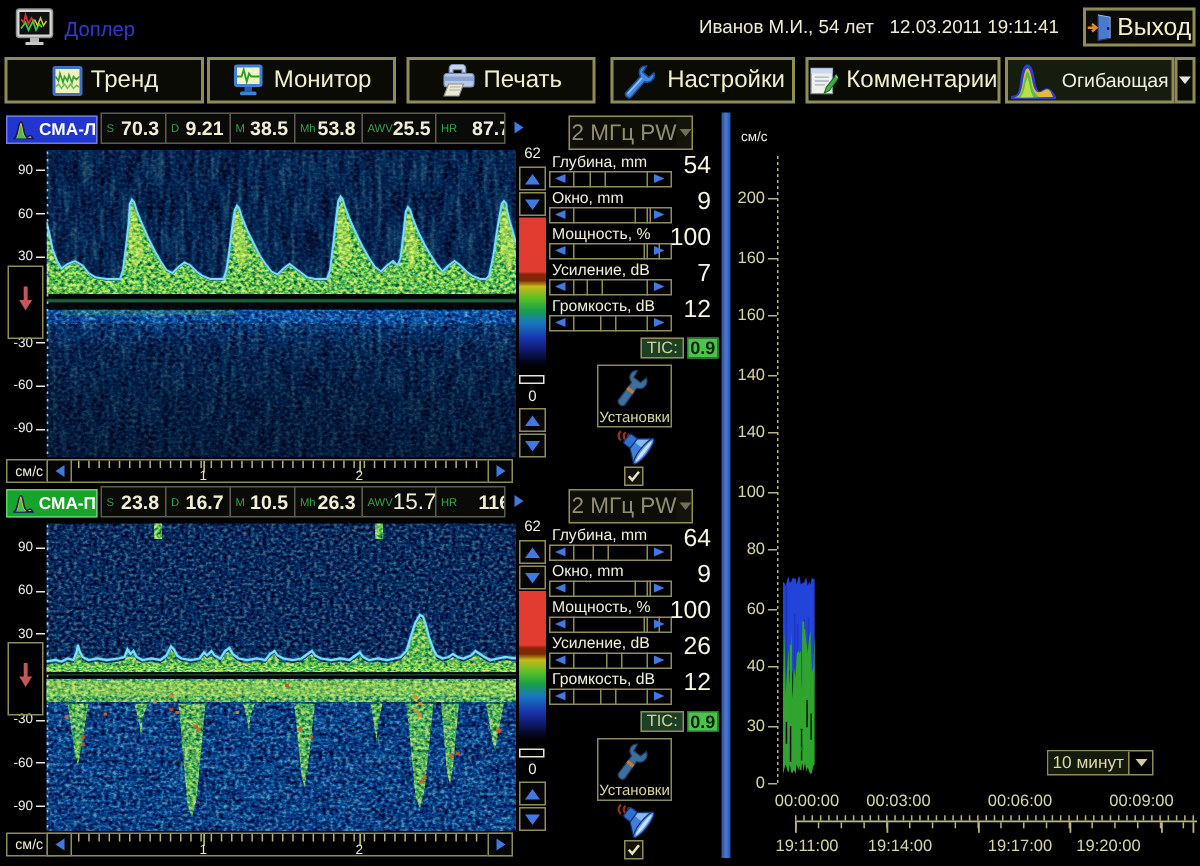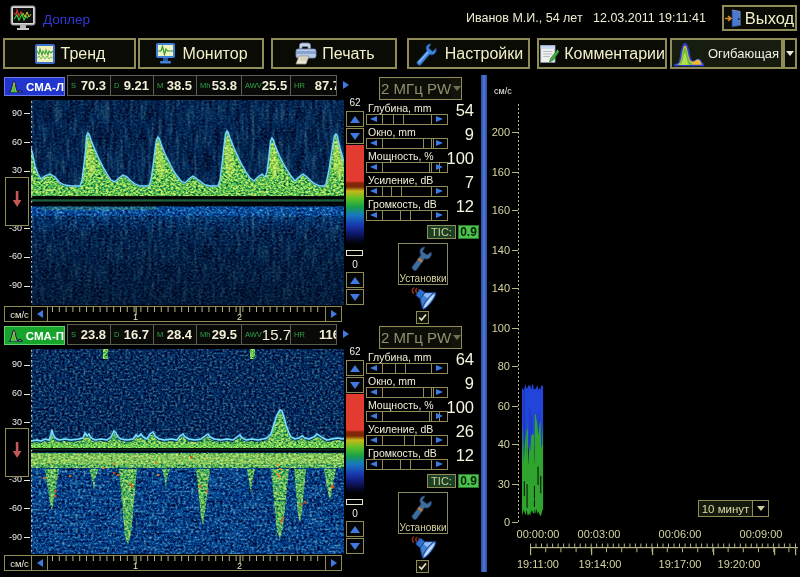--- a/index.html
+++ b/index.html
@@ -133,25 +133,25 @@
 <div class="ab" style="left:67px;top:324px;width:44px;height:21px;background:#0a0a08;border:1px solid #5c5c52;display:flex;align-items:center;overflow:hidden">
 <span style="color:#2fa447;font-size:7.5px;padding-left:3px">S</span>
 <span style="color:#f2efd5;font-size:13px;font-weight:bold;flex:1;text-align:right;padding-right:4px">23.8</span>
   </div>
 <div class="ab" style="left:110px;top:324px;width:44px;height:21px;background:#0a0a08;border:1px solid #5c5c52;display:flex;align-items:center;overflow:hidden">
 <span style="color:#2fa447;font-size:7.5px;padding-left:3px">D</span>
 <span style="color:#f2efd5;font-size:13px;font-weight:bold;flex:1;text-align:right;padding-right:4px">16.7</span>
   </div>
 <div class="ab" style="left:153px;top:324px;width:44px;height:21px;background:#0a0a08;border:1px solid #5c5c52;display:flex;align-items:center;overflow:hidden">
 <span style="color:#2fa447;font-size:7.5px;padding-left:3px">M</span>
-<span style="color:#f2efd5;font-size:13px;font-weight:bold;flex:1;text-align:right;padding-right:4px">28.4</span>
+<span style="color:#f2efd5;font-size:13px;font-weight:bold;flex:1;text-align:right;padding-right:4px">10.5</span>
   </div>
 <div class="ab" style="left:196px;top:324px;width:46px;height:21px;background:#0a0a08;border:1px solid #5c5c52;display:flex;align-items:center;overflow:hidden">
 <span style="color:#2fa447;font-size:7.5px;padding-left:3px">Mh</span>
-<span style="color:#f2efd5;font-size:13px;font-weight:bold;flex:1;text-align:right;padding-right:4px">29.5</span>
+<span style="color:#f2efd5;font-size:13px;font-weight:bold;flex:1;text-align:right;padding-right:4px">26.3</span>
   </div>
 <div class="ab" style="left:241px;top:324px;width:50px;height:21px;background:#0a0a08;border:1px solid #5c5c52;display:flex;align-items:center;overflow:hidden">
 <span style="color:#2fa447;font-size:7.5px;padding-left:3px">AWV</span>
 <span style="color:#f2efd5;font-size:15px;font-weight:normal;flex:1;text-align:center;padding-right:4px">15.7</span>
   </div>
 <div class="ab" style="left:290px;top:324px;width:47px;height:21px;background:#0a0a08;border:1px solid #5c5c52;display:flex;align-items:center;overflow:hidden">
 <span style="color:#2fa447;font-size:7.5px;padding-left:3px">HR</span>
 <span style="color:#f2efd5;font-size:13px;font-weight:bold;flex:1;text-align:right;margin-right:-4px">116</span>
   </div>
 <div class="ab" style="left:343px;top:330px">

